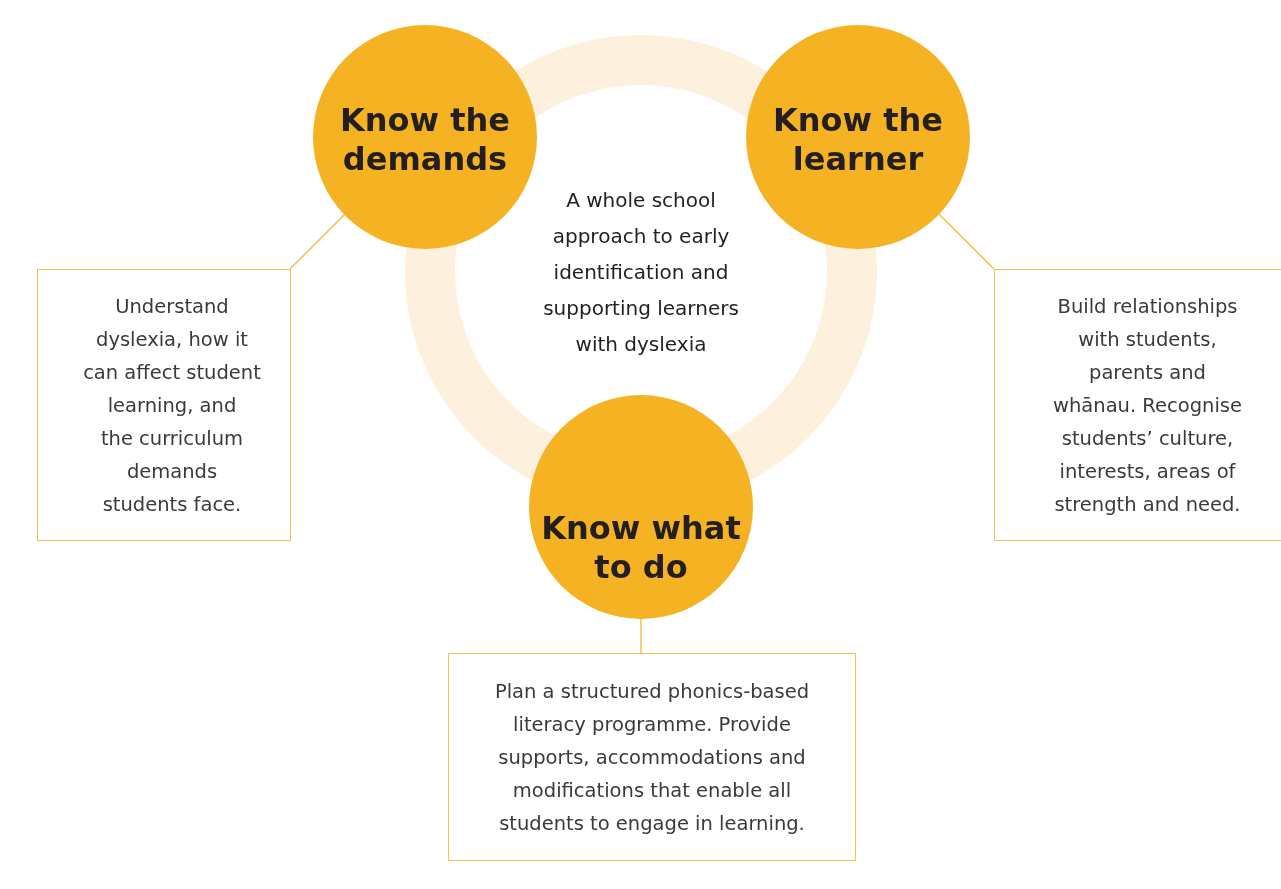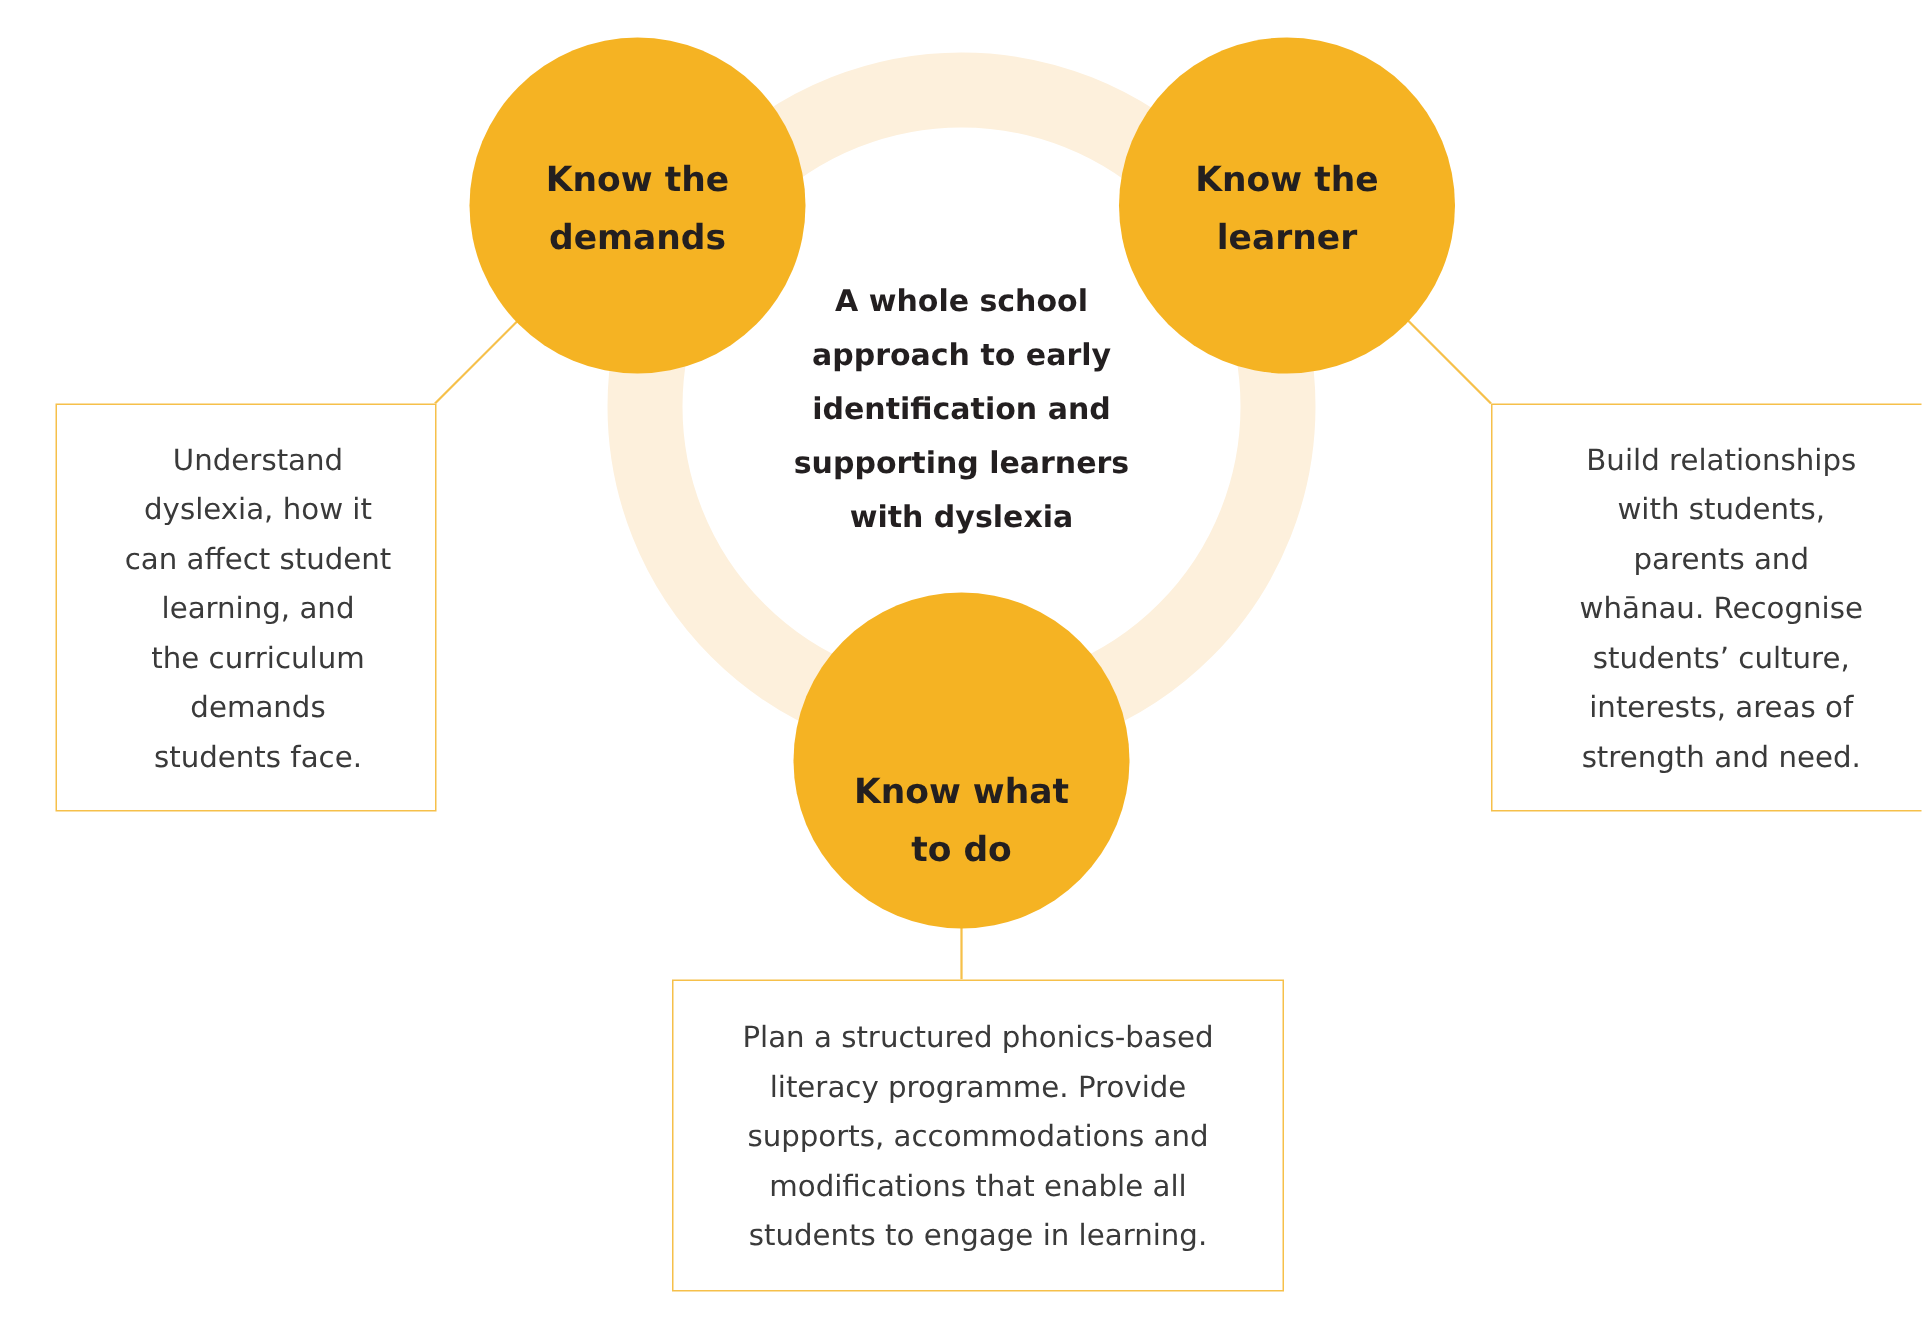--- a/index.html
+++ b/index.html
@@ -14,30 +14,30 @@
       font-family: "DejaVu Sans", "Liberation Sans", sans-serif;
       font-size: 19.5px; line-height: 33px;
     }
     .box p { margin: 0; white-space: pre-line; }
     #box-left  { left: 37px;  top: 269px; width: 254px; height: 272px; }
     #box-right { left: 994px; top: 269px; width: 307px; height: 272px; }
     #box-bottom{ left: 448px; top: 653px; width: 408px; height: 208px; }
     .circle-label {
       position: absolute; width: 224px; text-align: center;
       color: #231f20; font-family: "DejaVu Sans", "Liberation Sans", sans-serif;
-      font-weight: bold; font-size: 23px; line-height: 39px; white-space: pre-line;
+      font-weight: bold; font-size: 32px; line-height: 39px; white-space: pre-line;
     }
     #label-demands { left: 313px; top: 101px; }
     #label-learner { left: 746px; top: 101px; }
     #label-todo    { left: 529px; top: 473px; }
     #center-text {
       position: absolute; left: 491px; top: 182px; width: 300px;
       text-align: center; color: #231f20;
       font-family: "DejaVu Sans", "Liberation Sans", sans-serif;
-      font-weight: bold; font-size: 20px; line-height: 36px; white-space: pre-line;
+      font-weight: normal; font-size: 20px; line-height: 36px; white-space: pre-line;
     }
   </style>
 </head>
 <body>
 
 <svg id="diagram" viewBox="0 0 1281 889" xmlns="http://www.w3.org/2000/svg">
 
   <circle id="ring" cx="641" cy="271" r="211" fill="none" stroke="#FDF0DC" stroke-width="50"></circle>
 
   <line class="connector" x1="345" y1="214" x2="290" y2="269" stroke="#F6C04A" stroke-width="1.5"></line>

